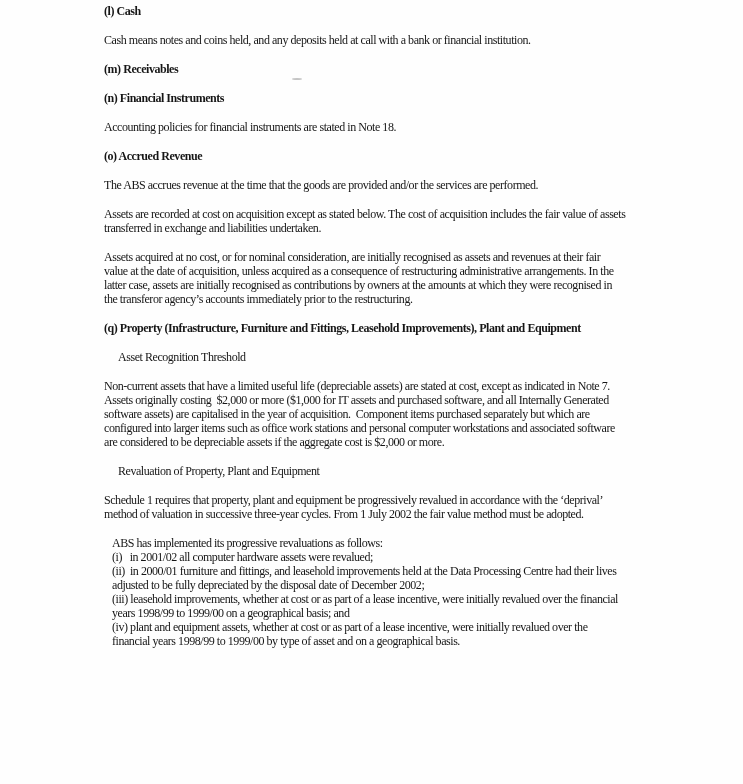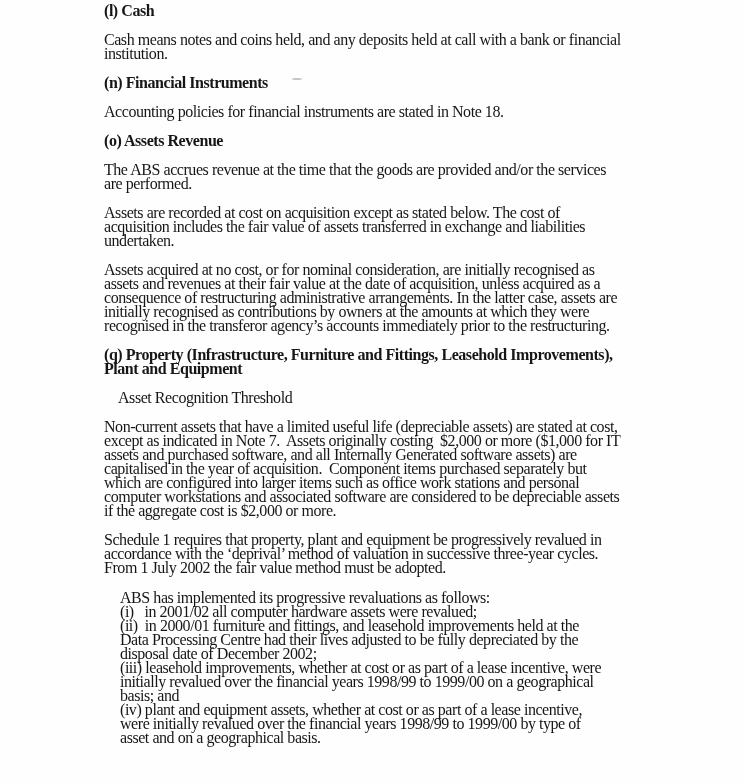--- a/index.html
+++ b/index.html
@@ -13,40 +13,40 @@
     position: relative;
     width: 743px; height: 784px;
     background: #fefefe;
     overflow: hidden;
   }
   .content {
     position: absolute;
     left: 104px; top: 4px;
     width: 522px;
     color: #161616;
-    font-size: 16px;
+    font-size: 12px;
     line-height: 14px;
     letter-spacing: -0.45px;
   }
   .h {
     font-weight: bold;
     margin: 0 0 15px 0;
     white-space: pre-wrap;
   }
   .p {
     margin: 0 0 15px 0;
     white-space: pre-wrap;
     font-family: Liberation Serif, serif;
   }
   .sub {
     margin: 0 0 15px 14px;
     white-space: pre-wrap;
   }
   .extra-top { margin-top: 12px; }
-  .list-block { margin: 16px; }
+  .list-block { margin: 8px; }
   .list-intro { margin: 0; white-space: pre-wrap; }
   .li { margin: 0; white-space: pre-wrap; }
   .smudge {
     position: absolute;
     left: 292px; top: 78px;
     width: 10px; height: 2px;
     background: rgba(90,90,90,0.35);
     border-radius: 50%;
     filter: blur(0.6px);
   }
@@ -55,35 +55,37 @@
 <body>
 
 <div class="page">
   <div class="smudge"></div>
 
   <div class="content">
 
     <div class="h">(l) Cash</div>
     <div class="p">Cash means notes and coins held, and any deposits held at call with a bank or financial institution.</div>
 
+    <div class="h">(m) Receivables</div>
 
     <div class="h extra-top">(n) Financial Instruments</div>
     <div class="p">Accounting policies for financial instruments are stated in Note 18.</div>
 
-    <div class="h">(o) Assets Revenue</div>
+    <div class="h">(o) Accrued Revenue</div>
     <div class="p">The ABS accrues revenue at the time that the goods are provided and/or the services are performed.</div>
 
     <div class="p">Assets are recorded at cost on acquisition except as stated below. The cost of acquisition includes the fair value of assets transferred in exchange and liabilities undertaken.</div>
     <div class="p">Assets acquired at no cost, or for nominal consideration, are initially recognised as assets and revenues at their fair value at the date of acquisition, unless acquired as a consequence of restructuring administrative arrangements. In the latter case, assets are initially recognised as contributions by owners at the amounts at which they were recognised in the transferor agency’s accounts immediately prior to the restructuring.</div>
 
     <div class="h">(q) Property (Infrastructure, Furniture and Fittings, Leasehold Improvements), Plant and Equipment</div>
 
     <div class="sub">Asset Recognition Threshold</div>
     <div class="p">Non-current assets that have a limited useful life (depreciable assets) are stated at cost, except as indicated in Note 7.  Assets originally costing  $2,000 or more ($1,000 for IT assets and purchased software, and all Internally Generated software assets) are capitalised in the year of acquisition.  Component items purchased separately but which are configured into larger items such as office work stations and personal computer workstations and associated software are considered to be depreciable assets if the aggregate cost is $2,000 or more.</div>
 
+    <div class="sub">Revaluation of Property, Plant and Equipment</div>
     <div class="p">Schedule 1 requires that property, plant and equipment be progressively revalued in accordance with the ‘deprival’ method of valuation in successive three-year cycles. From 1 July 2002 the fair value method must be adopted.</div>
 
     <div class="list-block">
       <div class="list-intro">ABS has implemented its progressive revaluations as follows:</div>
       <div class="li">(i)   in 2001/02 all computer hardware assets were revalued;</div>
       <div class="li">(ii)  in 2000/01 furniture and fittings, and leasehold improvements held at the Data Processing Centre had their lives adjusted to be fully depreciated by the disposal date of December 2002;</div>
       <div class="li">(iii) leasehold improvements, whether at cost or as part of a lease incentive, were initially revalued over the financial years 1998/99 to 1999/00 on a geographical basis; and</div>
       <div class="li">(iv) plant and equipment assets, whether at cost or as part of a lease incentive, were initially revalued over the financial years 1998/99 to 1999/00 by type of asset and on a geographical basis.</div>
     </div>
 

